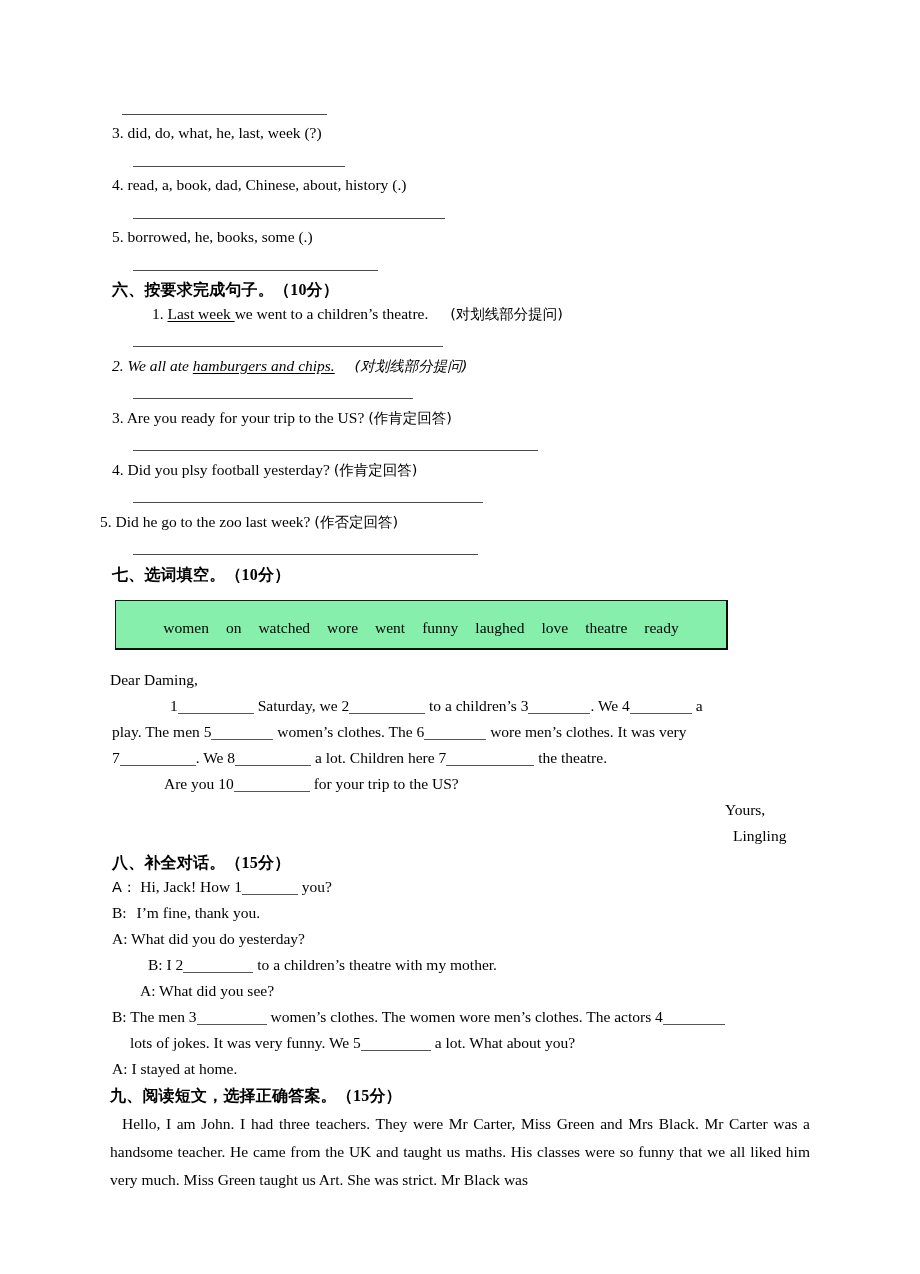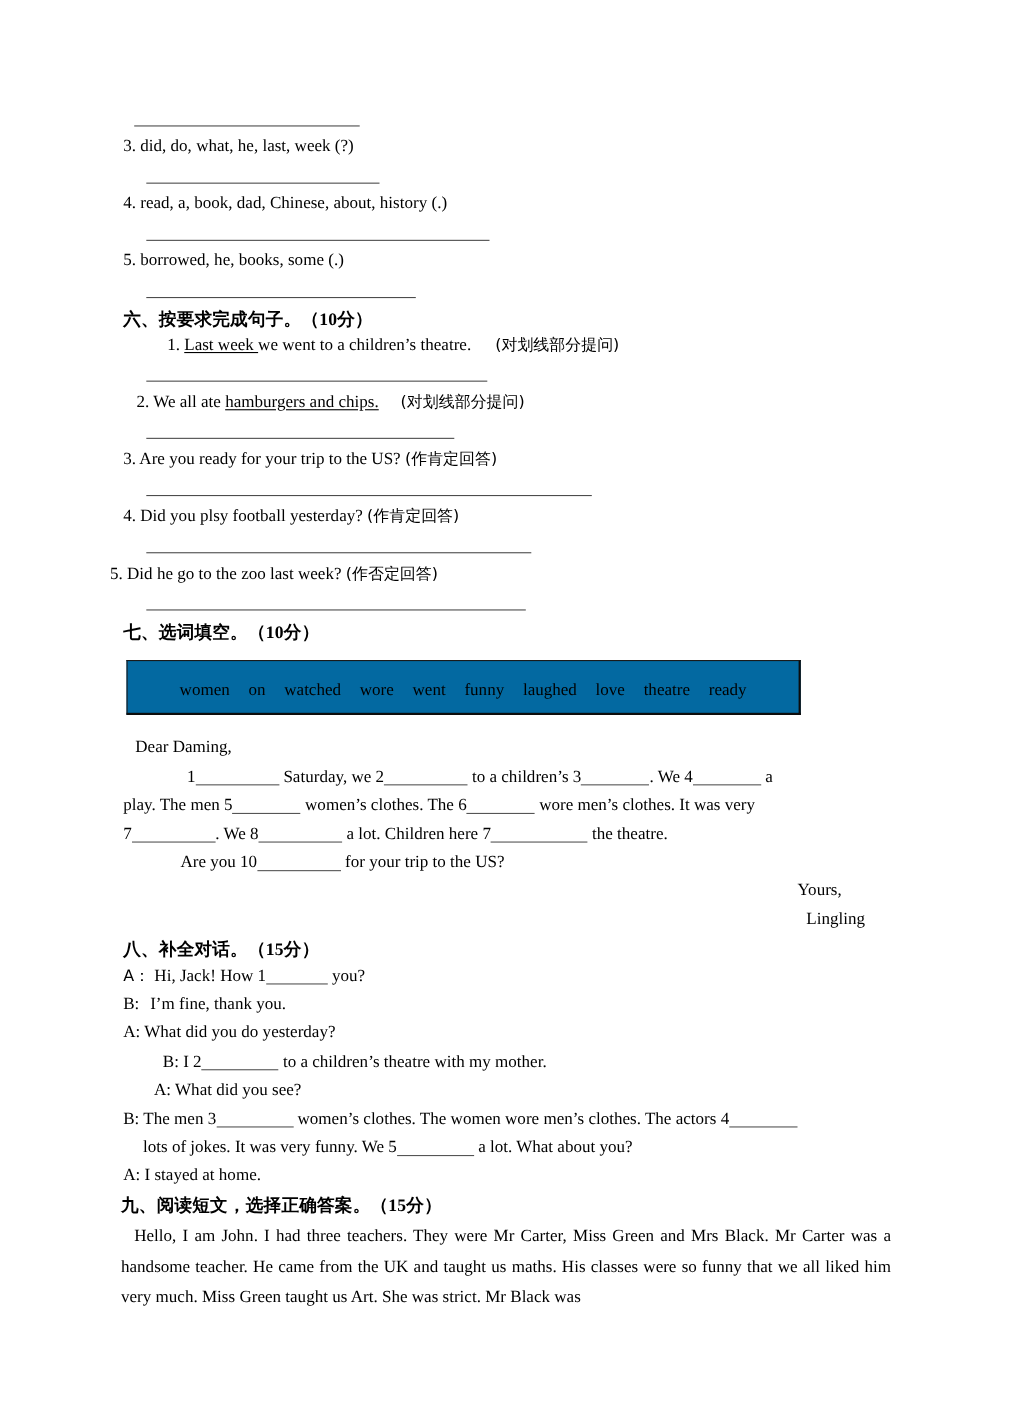--- a/index.html
+++ b/index.html
@@ -62,21 +62,21 @@
   }
 
   
   .wordbank {
     position: absolute;
     box-sizing: border-box;
     border-top: 1px solid #1a1a1a;
     border-left: 1px solid #1a1a1a;
     border-right: 2.5px solid #0d0d0d;
     border-bottom: 2.5px solid #0d0d0d;
-    background: #0369a1;
+    background: #86efac;
   }
   .wordbank .inner {
     position: absolute;
     left: 0; right: 0;
     top: 18px;
     text-align: center;
     font-size: 15.5px;
     white-space: nowrap;
   }
   .wordbank .w { display: inline-block; }
@@ -126,21 +126,21 @@
     <span class="cn">六、按要求完成句子。</span><span class="pts cn">（10分）</span>
   </div>
 
   <div class="row" style="left:112px; top:306px;margin-left:40px;">
     <span>1.</span>
     <span class="u">Last week </span><span>we went to a children’s theatre.</span>
     <span style="display:inline-block;width:18px;"></span><span class="cn" style="font-size:14.5px;">(对划线部分提问)</span>
   </div>
   <div class="rule" style="left:133px; top:346px; width:310px;"></div>
 
-  <div class="row" style="left:124px; top:358px;">
+  <div class="row" style="left:112px; top:358px;font-style:italic;">
     <span>2.</span>
     <span>We all ate </span><span class="u">hamburgers and chips.</span>
     <span style="display:inline-block;width:16px;"></span><span class="cn" style="font-size:14.5px;">(对划线部分提问)</span>
   </div>
   <div class="rule" style="left:133px; top:398px; width:280px;"></div>
 
   <div class="row" style="left:112px; top:410px;">
     <span>3.</span>
     <span>Are you ready for your trip to the US?</span>
     <span class="cn" style="font-size:14.5px;">(作肯定回答)</span>
@@ -164,21 +164,21 @@
   <div class="sec-head" style="left:112px; top:565px;">
     <span class="cn">七、选词填空。</span><span class="pts cn">（10分）</span>
   </div>
 
   <div class="wordbank" style="left:115px; top:600px; width:613px; height:50px;">
     <div class="inner">
       <span class="w">women</span><span class="gap"></span><span class="w">on</span><span class="gap"></span><span class="w">watched</span><span class="gap"></span><span class="w">wore</span><span class="gap"></span><span class="w">went</span><span class="gap"></span><span class="w">funny</span><span class="gap"></span><span class="w">laughed</span><span class="gap"></span><span class="w">love</span><span class="gap"></span><span class="w">theatre</span><span class="gap"></span><span class="w">ready</span>
     </div>
   </div>
 
-  <div class="row" style="left:123px; top:672px;">
+  <div class="row" style="left:110px; top:672px;">
     <span>Dear Daming,</span>
   </div>
 
   <div class="row" style="left:112px; top:698px;">
     <span style="display:inline-block;width:58px;"></span><span>1</span><span class="blank" style="width:76px;"></span>
     <span>Saturday, we 2</span><span class="blank" style="width:76px;"></span>
     <span>to a children’s 3</span><span class="blank" style="width:62px;"></span><span>. We 4</span><span class="blank" style="width:62px;"></span>
     <span>a</span>
   </div>
 

